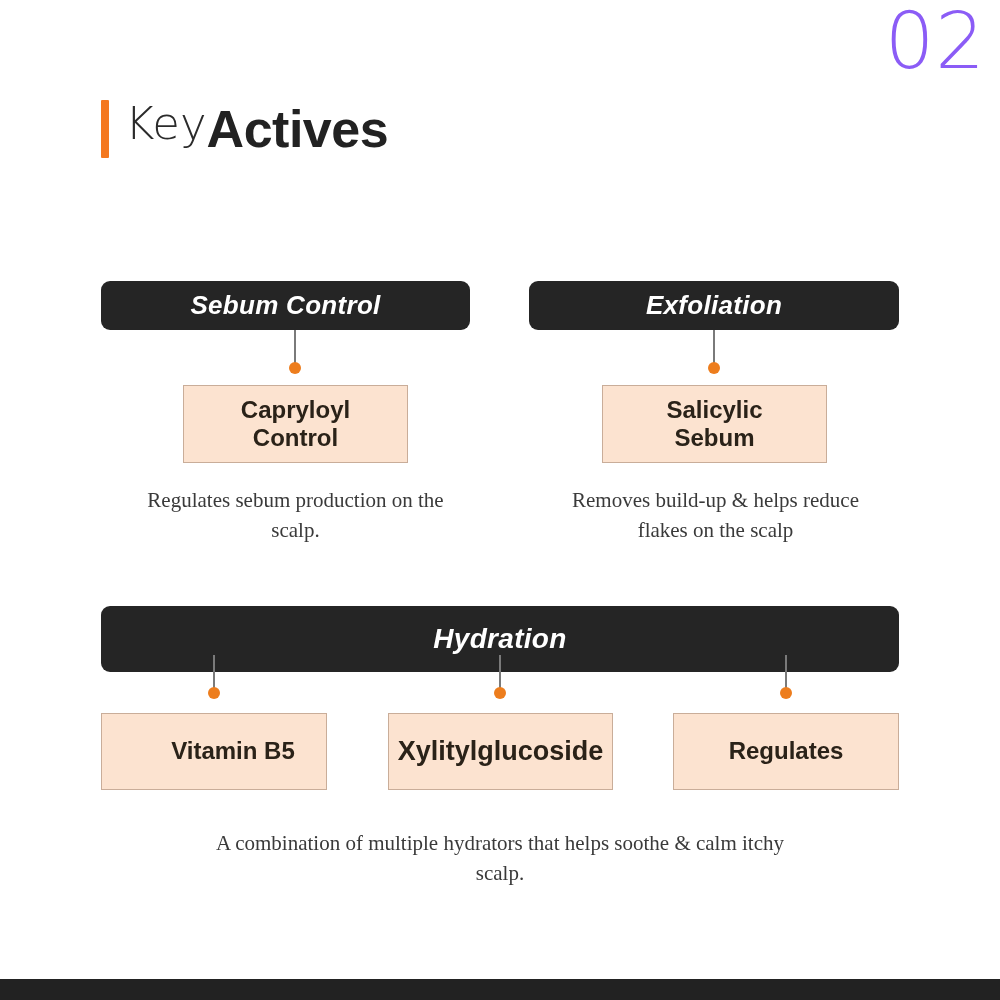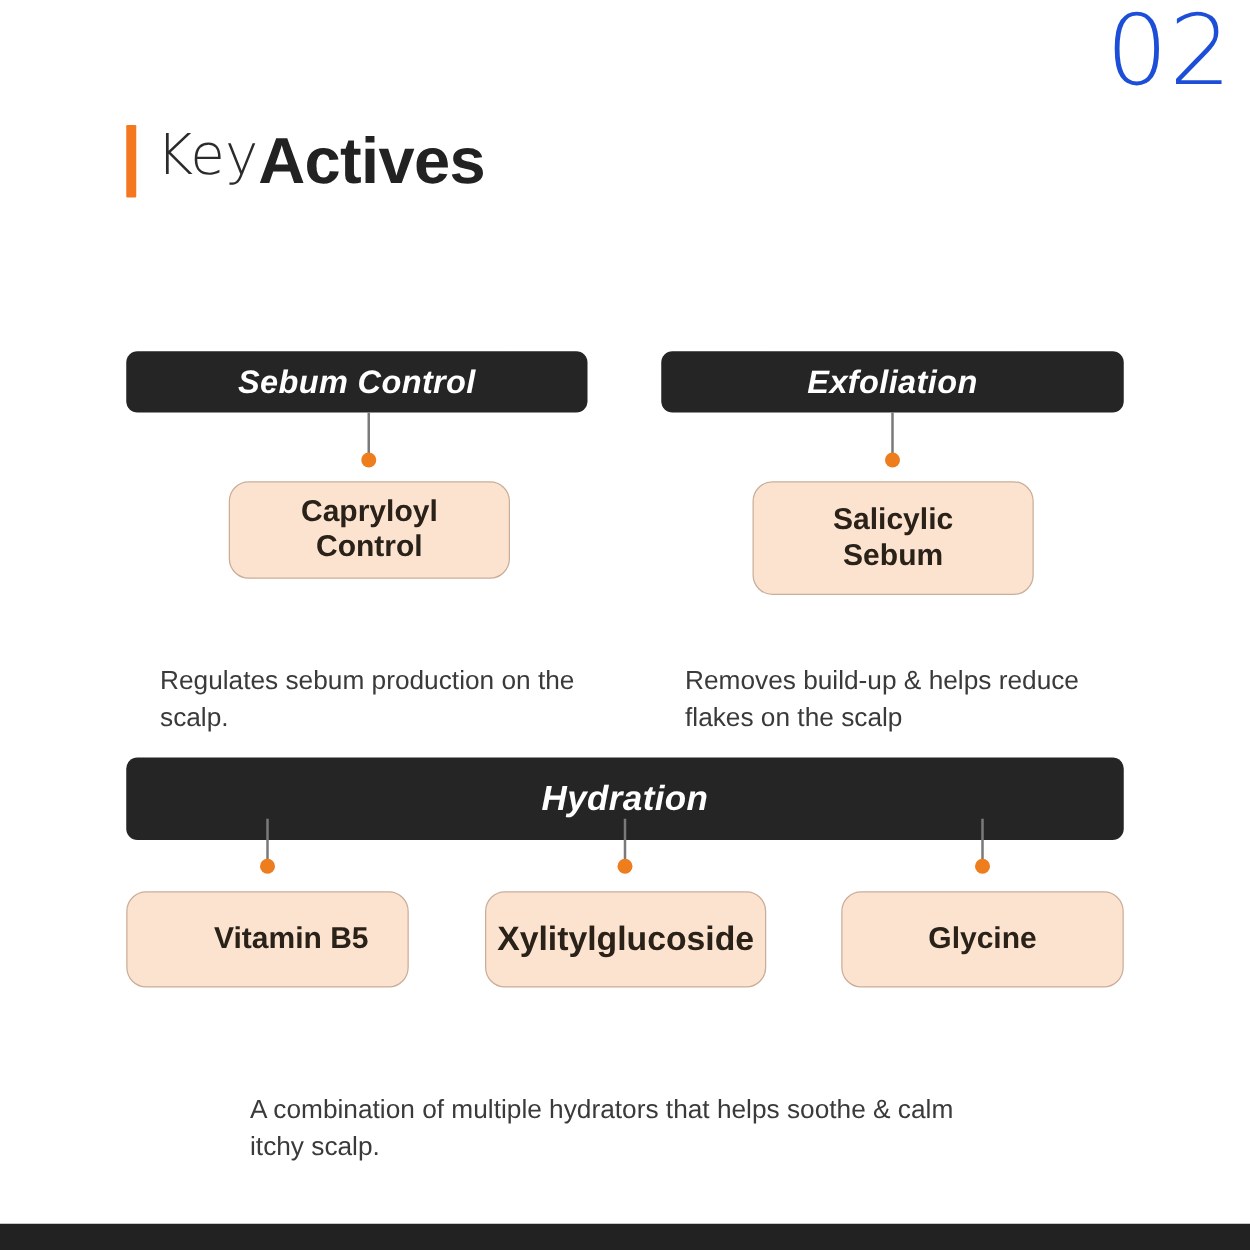--- a/index.html
+++ b/index.html
@@ -17,21 +17,21 @@
     overflow:hidden;
   }
 
   
   .slide-number {
     position:absolute;
     right:14px; top:2px;
     font-size:78px;
     font-weight:300;
     letter-spacing:1px;
-    color:#1d4ed8;
+    color:#8b5cf6;
     font-family:"DejaVu Sans", sans-serif;
     line-height:1;
   }
 
   
   .title-block {
     position:absolute;
     left:101px; top:100px;
     display:flex;
     align-items:stretch;
@@ -88,45 +88,44 @@
     width:12px; height:12px;
     border-radius:50%;
     background:#ED7D1D;
   }
 
   
   .ing-box {
     position:absolute;
     background:#FCE3D0;
     border:1px solid #C9AD99;
-    border-radius:16px;
+    border-radius:0;
     display:flex;
     align-items:center;
     justify-content:center;
     text-align:center;
     color:#2a2218;
     font-weight:bold;
     line-height:1.18;
   }
   .ing-capryloyl  { left:183px; top:385px;  width:225px; height:78px; font-size:24px; }
-  .ing-salicylic  { left:602px; top:385px;  width:225px; height:91px; font-size:24px;text-align:center; }
+  .ing-salicylic  { left:602px; top:385px;  width:225px; height:78px; font-size:24px;text-align:center; }
   .ing-b5         { left:101px; top:713px;  width:226px; height:77px; font-size:24px;padding-left:38px; }
   .ing-xylityl    { left:388px; top:713px;  width:225px; height:77px; font-size:27px; }
   .ing-glycerin   { left:673px; top:713px;  width:226px; height:77px; font-size:24px; }
 
   
   .caption {
     position:absolute;
-    text-align:left;
+    text-align:center;
     color:#3a3a3a;
     font-size:21px;
     font-weight:400;
     line-height:1.42;
-    font-family:Liberation Sans, sans-serif;
-    margin-top:44px;
+    font-family:Liberation Serif, serif;
   }
   .cap-sebum      { left:128px; top:486px; width:335px; }
   .cap-exfoliation{ left:548px; top:486px; width:335px; }
   .cap-hydration  { left:200px; top:829px; width:600px; }
 
   
   .bottom-bar {
     position:absolute;
     left:0; bottom:0;
     width:1000px; height:21px;
@@ -184,19 +183,19 @@
   <div class="conn-line" style="left:499px; top:655px; height:38px;"></div>
   <div class="conn-dot" style="left:494px; top:687px;"></div>
 
   <div class="conn-line" style="left:785px; top:655px; height:38px;"></div>
   <div class="conn-dot" style="left:780px; top:687px;"></div>
 
   <div class="ing-box ing-b5">Vitamin B5</div>
 
   <div class="ing-box ing-xylityl">Xylitylglucoside</div>
 
-  <div class="ing-box ing-glycerin">Glycine</div>
+  <div class="ing-box ing-glycerin">Regulates</div>
 
   <div class="caption cap-hydration">A combination of multiple hydrators that helps soothe &amp; calm itchy scalp.</div>
 
   <div class="bottom-bar"></div>
 
 </div>
 
 </body></html>

